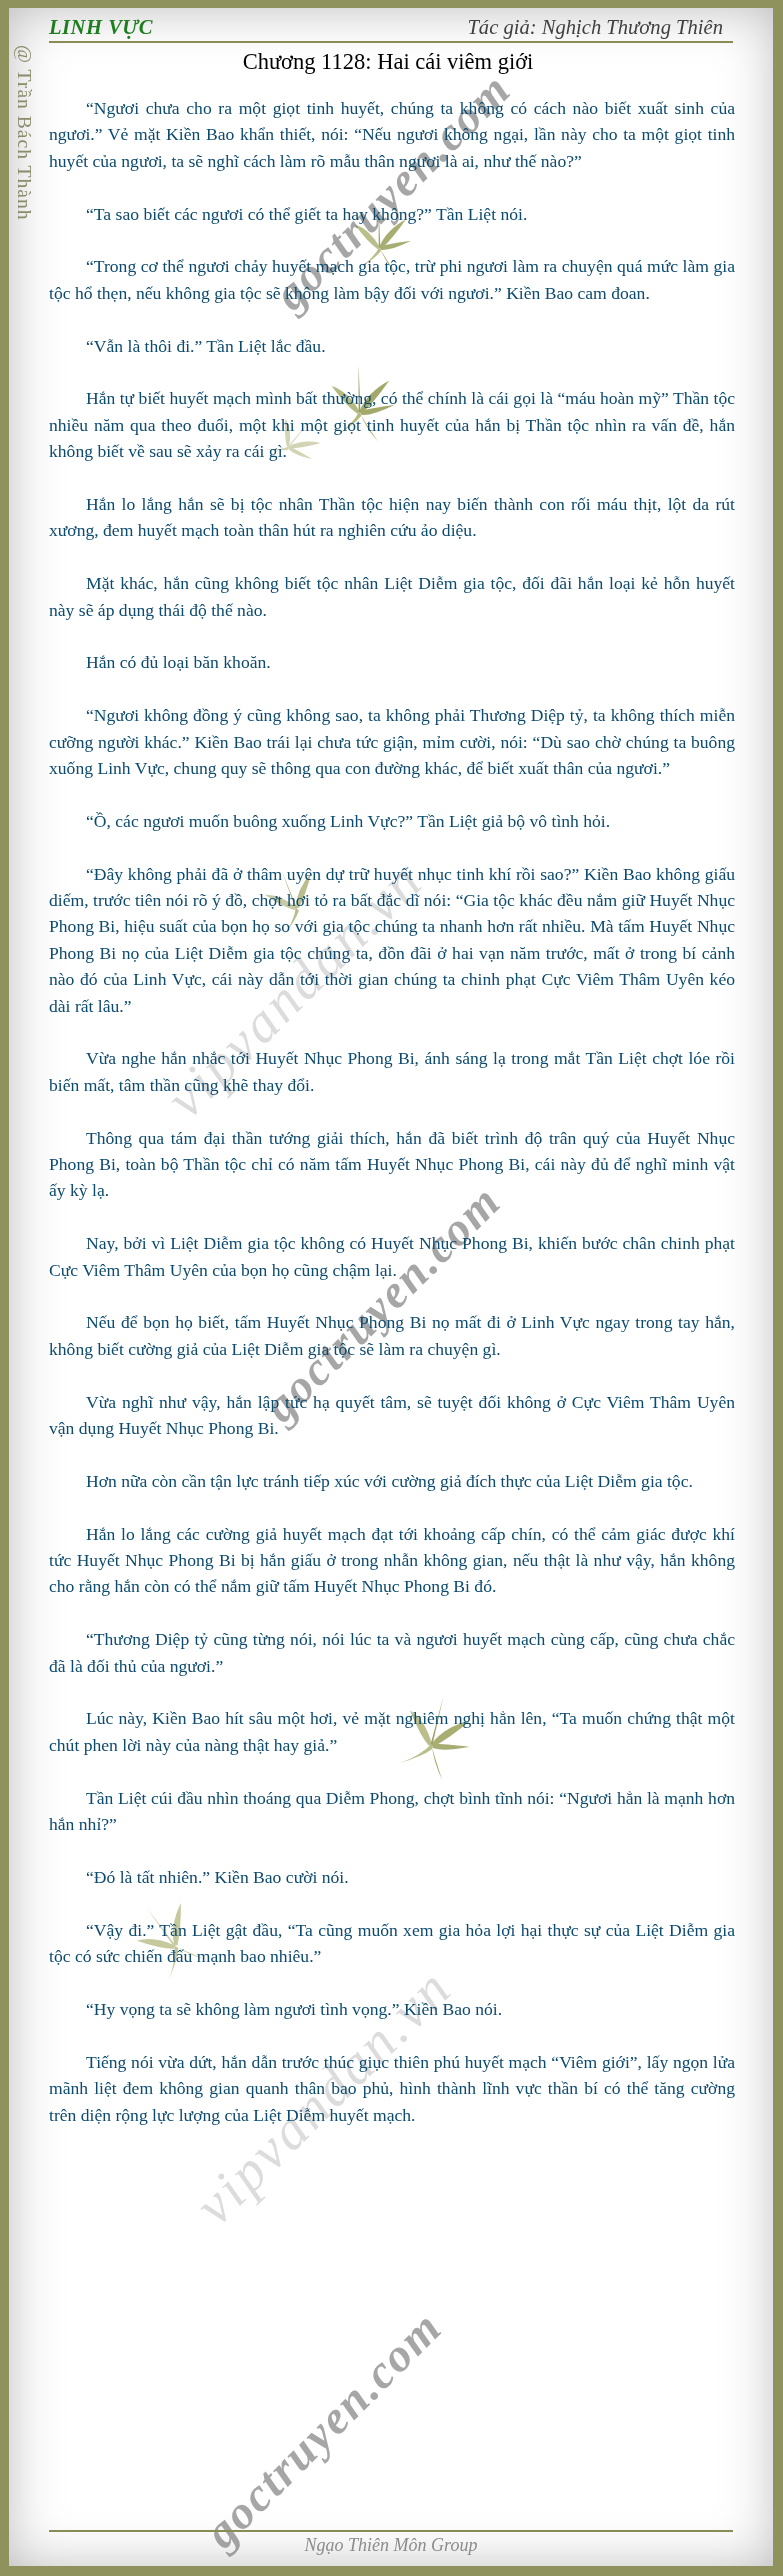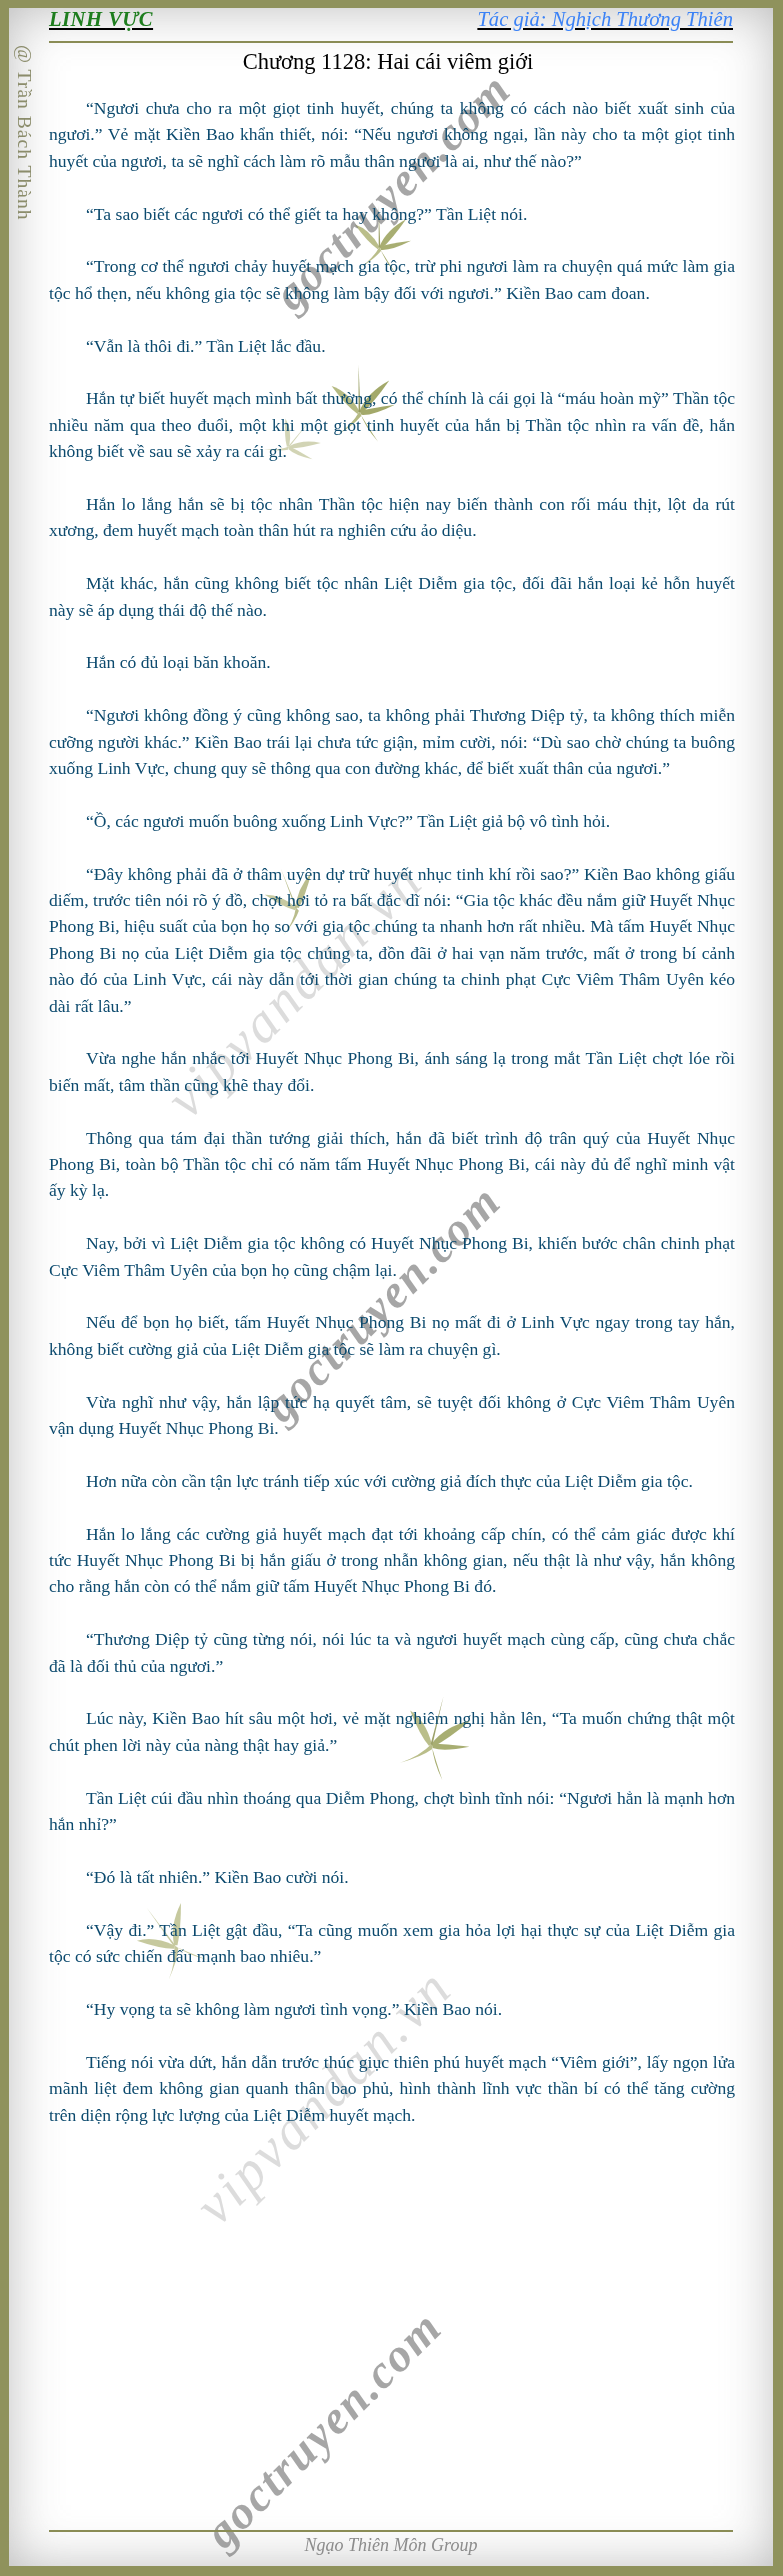--- a/index.html
+++ b/index.html
@@ -12,24 +12,24 @@
     font-family:"Liberation Serif","DejaVu Serif",serif;
   }
   
   .bar{position:absolute;background:#8f925c;z-index:3;}
   .bar-top{top:0;left:0;right:0;height:7.8px;}
   .bar-bottom{bottom:0;left:0;right:0;height:9.8px;}
   .bar-left{left:0;top:7.8px;bottom:9.8px;width:8.8px;}
   .bar-right{right:0;top:7.8px;bottom:9.8px;width:10.8px;}
 
   
-  .header{position:absolute;left:49px;right:51px;top:7.8px;height:31px;z-index:2;
-          display:flex;justify-content:space-between;align-items:flex-start;text-decoration:underline;}
+  .header{position:absolute;left:49px;right:61px;top:7.8px;height:31px;z-index:2;
+          display:flex;justify-content:space-between;align-items:flex-end;}
   .novel-title{color:#1e7d1e;font-style:italic;font-weight:bold;font-size:20.6px;letter-spacing:0.5px;}
-  .author{color:#3b82f6;font-style:italic;font-size:20.6px;}
+  .author{color:#404040;font-style:italic;font-size:20.6px;}
   .header-rule{position:absolute;left:49px;right:51px;top:41px;height:2px;background:#8a8c55;z-index:2;}
 
   .chapter-title{position:absolute;left:49px;right:57px;top:49px;text-align:center;
                  color:#000000;font-size:22.5px;z-index:2;}
 
   
   .chapter-body{position:absolute;left:49px;width:686px;top:95px;z-index:2;}
   .chapter-body p{
     margin:0 0 26.4px 0;
     font-size:17.6px;line-height:26.4px;

